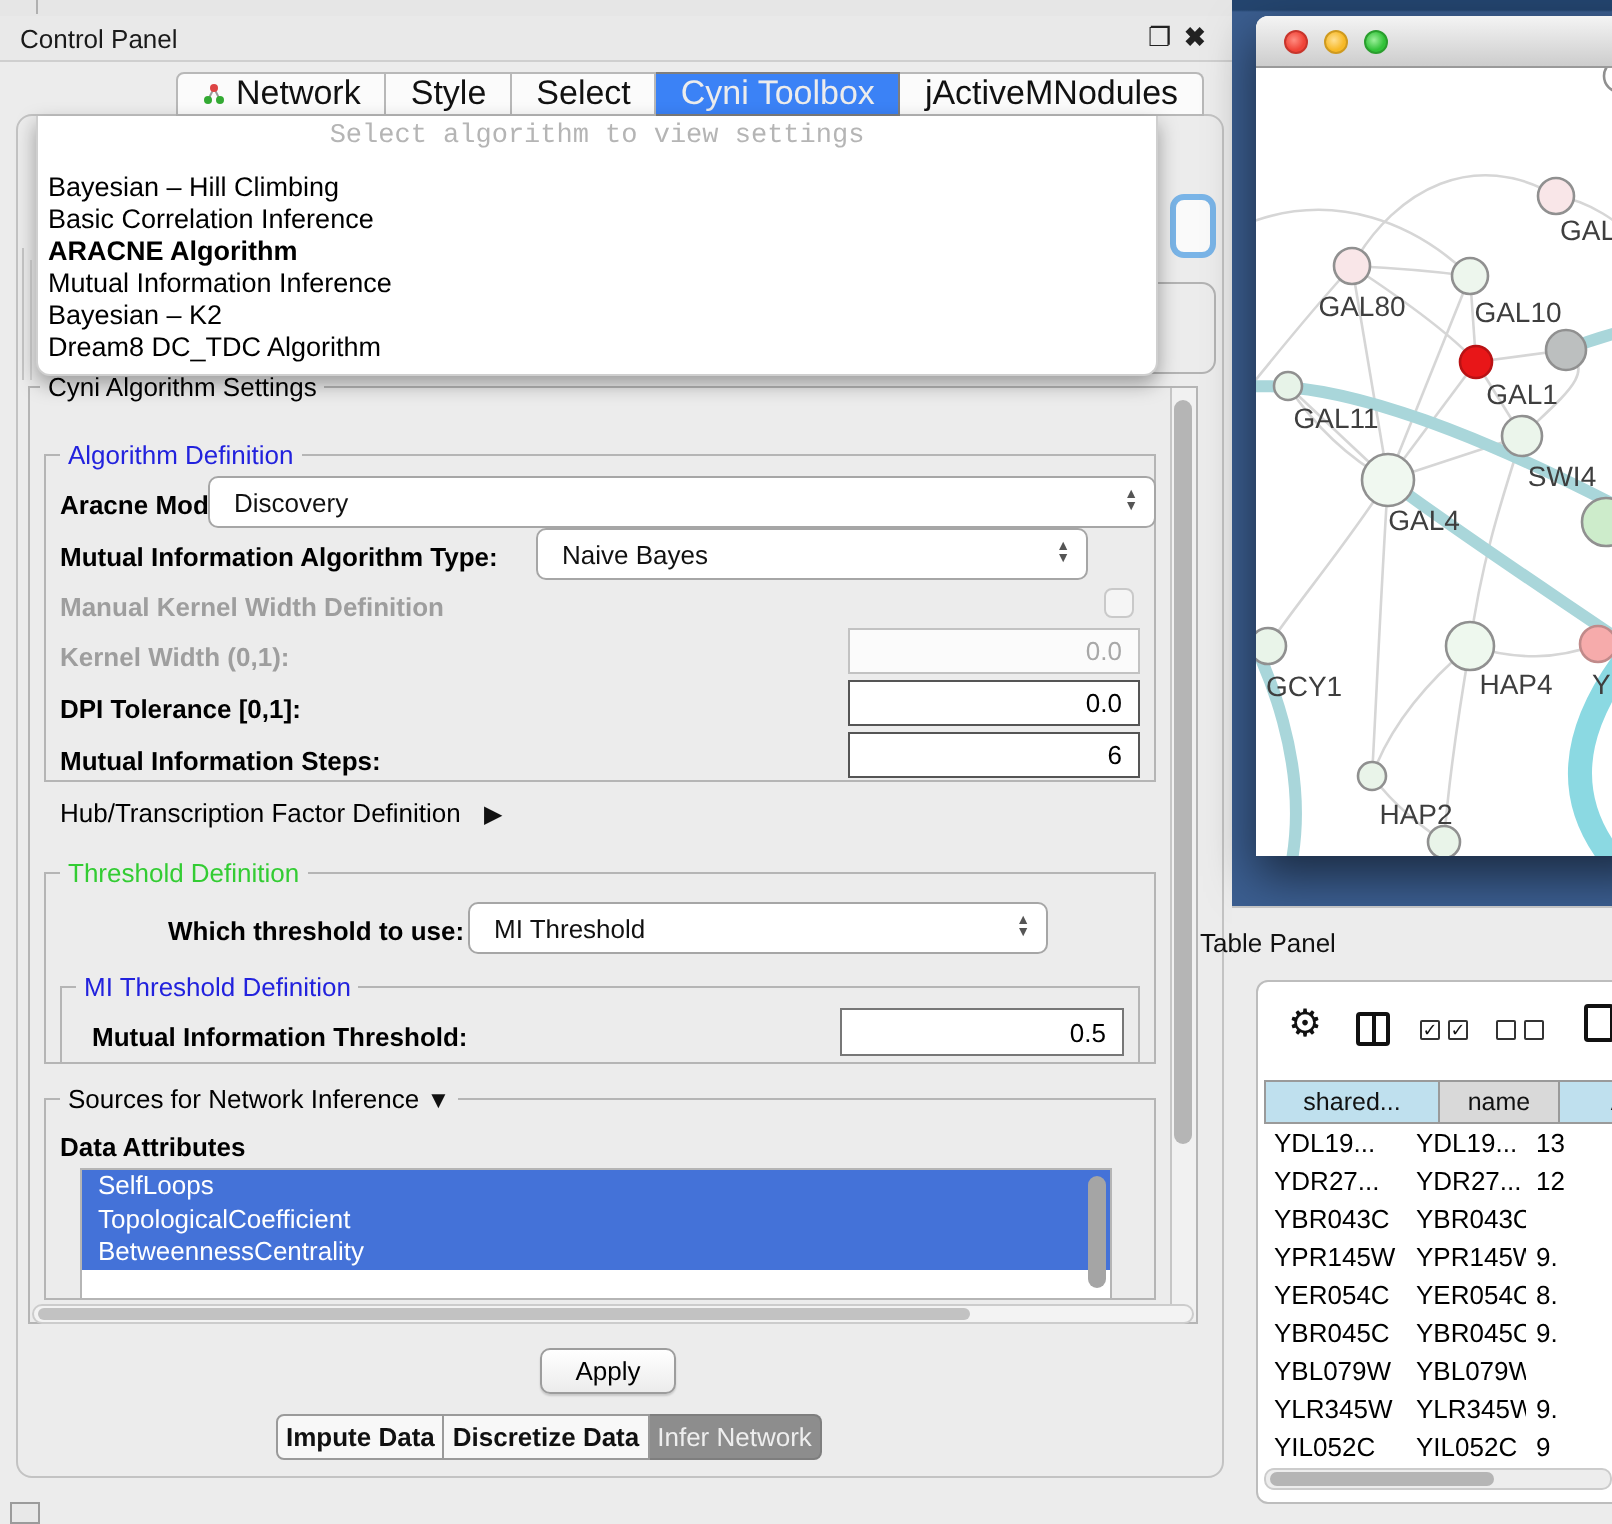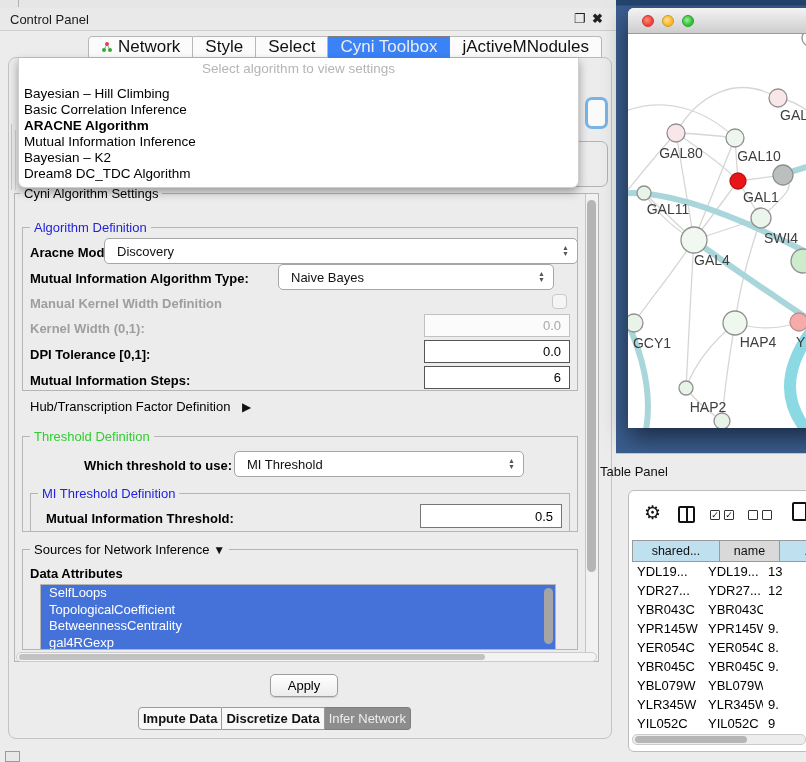--- a/index.html
+++ b/index.html
@@ -24,21 +24,21 @@
   .netico { width:12px; height:12px; display:inline-block; }
 
   
   .rem-blue { left:585px; top:97px; width:23px; height:32px; border:3px solid #79b4e7; border-radius:7px; background:#fafafa; }
   .rem-box  { left:560px; top:141px; width:48px; height:46px; border:1px solid #b3b3b3; border-radius:7px; }
   .rem-line1 { left:11px; top:124px; width:1px; height:66px; background:#c6c6c6; }
   .rem-line2 { left:15px; top:130px; width:1px; height:60px; background:#d2d2d2; }
 
   
   .popup { left:18px; top:58px; width:561px; height:130px; background:#ffffff; border:1px solid #cfcfcf; border-top:none; border-radius:0 0 7px 7px; box-shadow:0 4px 10px rgba(0,0,0,0.35); z-index:5; }
-  .popup-head { position:absolute; left:0; top:3px; width:100%; text-align:center; color:#b5b5b5; font-size:13.5px; }
+  .popup-head { position:absolute; left:0; top:3px; width:100%; text-align:center; color:#b5b5b5; font-size:13.5px;font-family:Liberation Mono, monospace; }
   .popup-items { position:absolute; left:3px; top:28px; right:3px; }
   .popup-item { height:16px; line-height:16px; font-size:13.5px; color:#000; padding-left:2px; white-space:nowrap; }
   .popup-item.bold { font-weight:bold; }
 
   
   .settings { left:14px; top:193px; width:585px; height:469px; border:1px solid #b5b5b5; background:#ececec; }
   .grouplabel { font-size:13px; background:#ececec; padding:0 4px; white-space:nowrap; z-index:2; }
   .gbox { border:1px solid #b5b5b5; background:#ececec; }
   .lbl  { font-size:13px; font-weight:bold; color:#000; white-space:nowrap; }
   .lbl.gray { color:#9e9e9e; }
@@ -167,21 +167,21 @@
   <div class="abs lbl" style="left:30px; top:245px;">Aracne Mode:</div>
   <div class="abs combo" style="left:104px; top:238px; width:474px; height:26px;">
     <span>Discovery</span>
     <span class="stepper">
         <span>▲</span>
         <span>▼</span>
       </span>
   </div>
 
   <div class="abs lbl" style="left:30px; top:271px;">Mutual Information Algorithm Type:</div>
-  <div class="abs combo" style="left:278px; top:264px; width:276px; height:26px;">
+  <div class="abs combo" style="left:268px; top:264px; width:276px; height:26px;">
     <span>Naive Bayes</span>
     <span class="stepper">
         <span>▲</span>
         <span>▼</span>
       </span>
   </div>
 
   <div class="abs lbl gray" style="left:30px; top:296px;">Manual Kernel Width Definition</div>
   <div class="abs checkbox" style="left:552px; top:294px;"></div>
 
@@ -221,21 +221,20 @@
   <div class="abs grouplabel" style="left:30px; top:542px; color:#000;">
     <span>Sources for Network Inference</span>
     <span class="tri" style="font-size:12px;">▼</span>
   </div>
   <div class="abs lbl" style="left:30px; top:566px;">Data Attributes</div>
 
   <div class="abs attrlist">
     <div class="attr-row">SelfLoops</div>
     <div class="attr-row">TopologicalCoefficient</div>
     <div class="attr-row">BetweennessCentrality</div>
-    <div class="attr-row">gal4RGexp</div>
     <div class="attr-vthumb"></div>
   </div>
 
   <div class="abs vscroll-track"></div>
   <div class="abs vscroll-thumb"></div>
   <div class="abs hscroll-track">
     <div class="hscroll-thumb"></div>
   </div>
 
   <div class="abs apply-btn">Apply</div>

